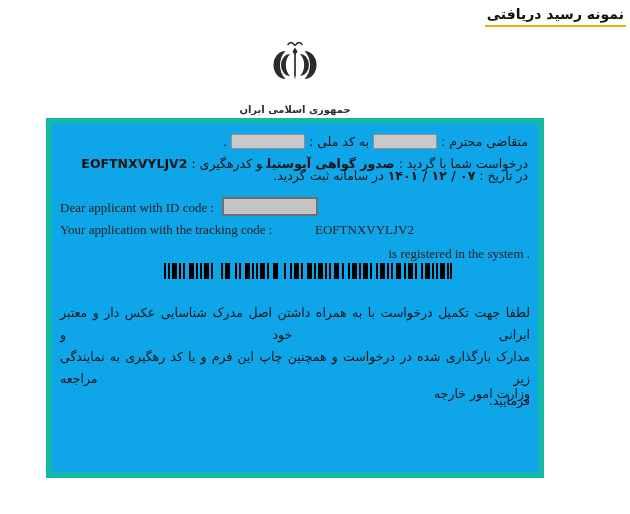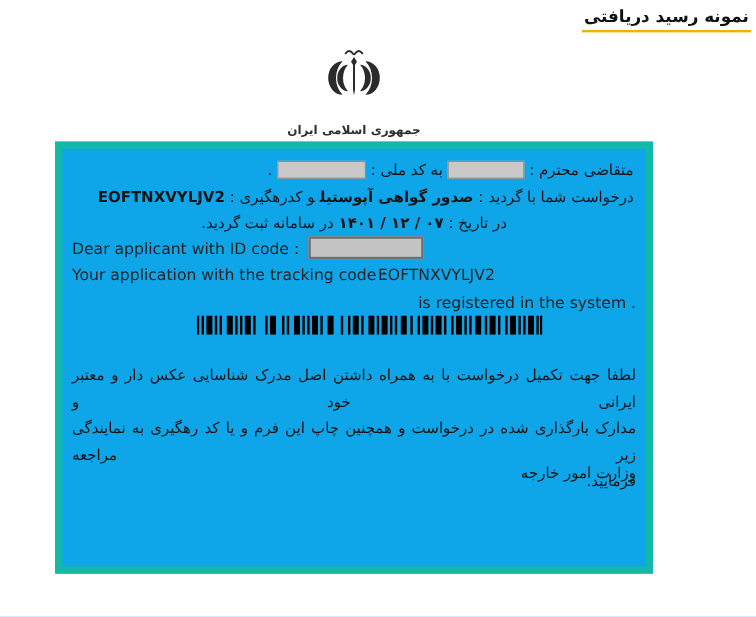--- a/index.html
+++ b/index.html
@@ -17,23 +17,23 @@
   .emblem-svg{display:block;margin:0 auto;}
   .emblem-country{font-size:10px;font-weight:bold;color:#2e2e2e;direction:rtl;margin-top:14px;}
   .emblem-ministry{font-size:7.5px;color:#3a3a3a;direction:rtl;margin-top:2px;letter-spacing:1px;}
   .receipt-box{
     position:absolute;left:46px;top:118px;width:498px;height:360px;
     border:6px solid #14b8a6;box-sizing:border-box;background:#0ea5e9;
   }
   .row{position:absolute;left:8px;right:8px;white-space:nowrap;}
   .fa{direction:rtl;text-align:right;font-size:12.5px;color:#141414;}
   .fa span{margin:0 2px;}
-  .en{font-size:13px;color:#222;text-align:left;}
+  .en{font-size:13px;color:#222;text-align:left;font-family:Liberation Serif, serif;}
   .b{font-weight:bold;}
-  .l1{top:10px;} .l2{top:32px;} .l3{top:54px;text-align:center;}
+  .l1{top:10px;} .l2{top:32px;} .l3{top:44px;}
   .e1{top:73px;} .e2{top:98px;} .e3{top:122px;text-align:right;}
   .redact{
     display:inline-block;background:#c9c9c9;border:1px solid #8f8f8f;
     vertical-align:-3px;
   }
   .redact-fa1{width:62px;height:13px;}
   .redact-fa2{width:72px;height:13px;}
   .redact-en{width:92px;height:15px;border:2px solid #707070;background:#c4c4c4;margin-left:8px;vertical-align:-4px;}
   .en-code{position:absolute;left:255px;top:0;}
   .barcode-wrap{position:absolute;left:112px;top:139px;width:288px;height:16px;}

